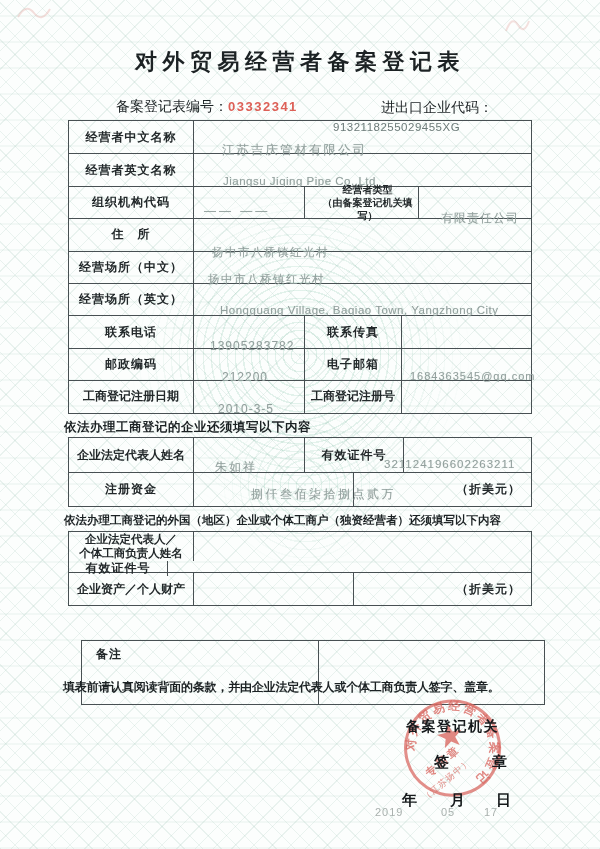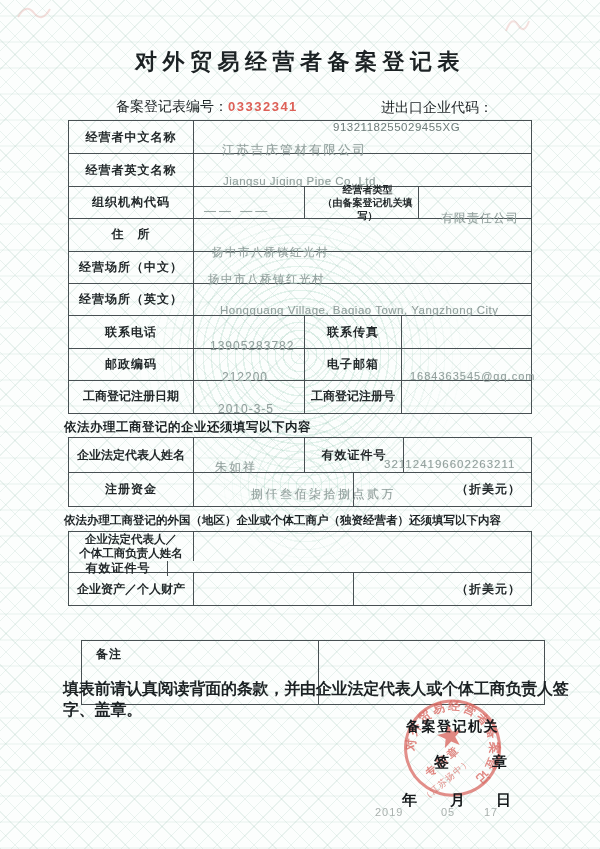--- a/index.html
+++ b/index.html
@@ -53,21 +53,21 @@
   .section-title{position:absolute;font-weight:bold;color:#1c2224;}
 
   
   .val{position:absolute;color:#92a09d;white-space:nowrap;z-index:5;
     text-shadow:0 0 1px rgba(146,160,157,.35);}
   .val-cn{font-size:12.5px;letter-spacing:2px;}
   .val-en{font-size:11.5px;letter-spacing:.5px;}
   .val-num{font-size:12px;letter-spacing:1px;}
 
   
-  .notice{position:absolute;left:63px;top:679px;font-size:16px;font-weight:bold;color:#1c2224;letter-spacing:-0.2px;}
+  .notice{position:absolute;left:63px;top:679px;font-size:12px;font-weight:bold;color:#1c2224;letter-spacing:-0.2px;}
   .authority{position:absolute;left:406px;top:718px;font-size:14px;font-weight:bold;letter-spacing:1.5px;color:#15191b;z-index:6;}
   .sign{position:absolute;left:434px;top:753px;font-size:15px;font-weight:bold;letter-spacing:14px;color:#15191b;z-index:6;}
   .ymd{position:absolute;top:791px;font-size:15px;font-weight:bold;color:#15191b;z-index:6;}
   .date-val{position:absolute;top:806px;font-size:11px;color:#a9b1ae;z-index:6;letter-spacing:1px;}
   .stamp-svg{position:absolute;left:394px;top:691px;z-index:4;transform:rotate(-12deg);}
 </style>
 </head>
 <body>
 
 <div id="page">

